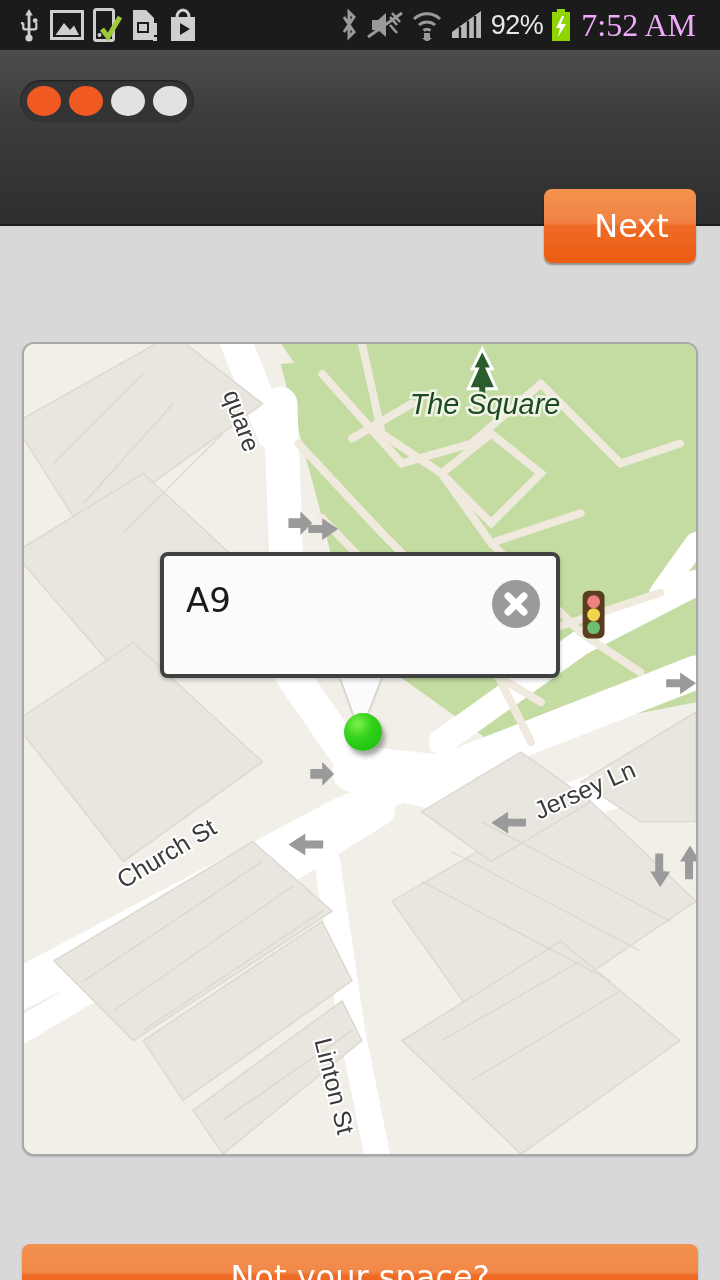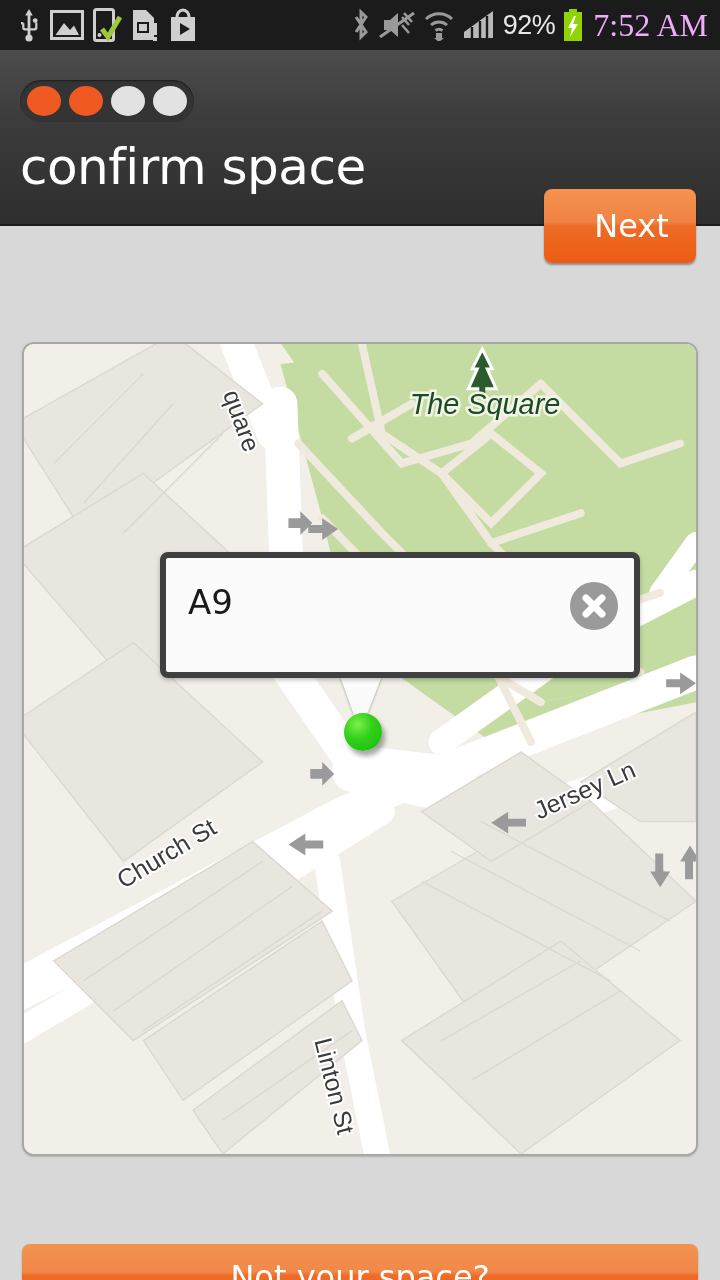--- a/index.html
+++ b/index.html
@@ -11,21 +11,21 @@
   }
   .phone { position: relative; width: 720px; height: 1280px; background: #d8d8d8; }
 
   
   .statusbar {
     position: absolute; top: 0; left: 0; width: 720px; height: 50px;
     background: #1b1b1b;
     display: flex; align-items: center;
   }
   .sb-left { display: flex; align-items: center; gap: 8px; padding-left: 16px; }
-  .sb-right { margin-left: auto; display: flex; align-items: center; gap: 7px; padding-right: 12px; }
+  .sb-right { margin-left: auto; display: flex; align-items: center; gap: 7px; padding-right: 24px; }
   .sb-icon { display: block; }
   .sb-pct {
     color: #e8e8e8; font-size: 27px; letter-spacing: -0.5px;
     font-family: "Liberation Sans", sans-serif;
   }
   .sb-clock {
     color: #f0abfc; font-size: 32px; letter-spacing: 0px;
     font-family: Liberation Serif, serif; padding-left: 2px;
   }
 
@@ -77,23 +77,23 @@
     width: 676px; height: 814px;
     border: 2px solid #a8a8a8; border-radius: 12px;
     overflow: hidden; background: #f2efe9;
     box-shadow: 0 1px 2px rgba(0,0,0,.18);
   }
   .map-svg { display: block; width: 100%; height: 100%; }
 
   
   .infowin {
     position: absolute; left: 160px; top: 552px;
-    width: 480px; height: 126px;
+    width: 400px; height: 126px;
     background: #fbfbfb;
-    border: 6px solid #404040; border-radius: 8px;
+    border: 4px solid #404040; border-radius: 8px;
     box-shadow: 0 2px 4px rgba(0,0,0,.25);
   }
   .infowin-label {
     position: absolute; left: 22px; top: 24px;
     font-size: 34px; color: #1a1a1a;
     font-family: "DejaVu Sans", sans-serif;
   }
   .infowin-close {
     position: absolute; right: 16px; top: 24px;
     width: 48px; height: 48px; border-radius: 50%;
@@ -214,21 +214,20 @@
     </div>
   </div>
 
   <div class="header">
     <div class="steps">
       <span class="step-dot on"></span>
       <span class="step-dot on"></span>
       <span class="step-dot off"></span>
       <span class="step-dot off"></span>
     </div>
-    <div class="title">confirm space</div>
     <button class="next-btn">Next</button>
   </div>
 
 
   <div class="map-frame">
     <svg class="map-svg" viewBox="0 0 676 814" preserveAspectRatio="none">
 
       <rect x="0" y="0" width="676" height="814" fill="#f2efe9"></rect>
 
       <g>

